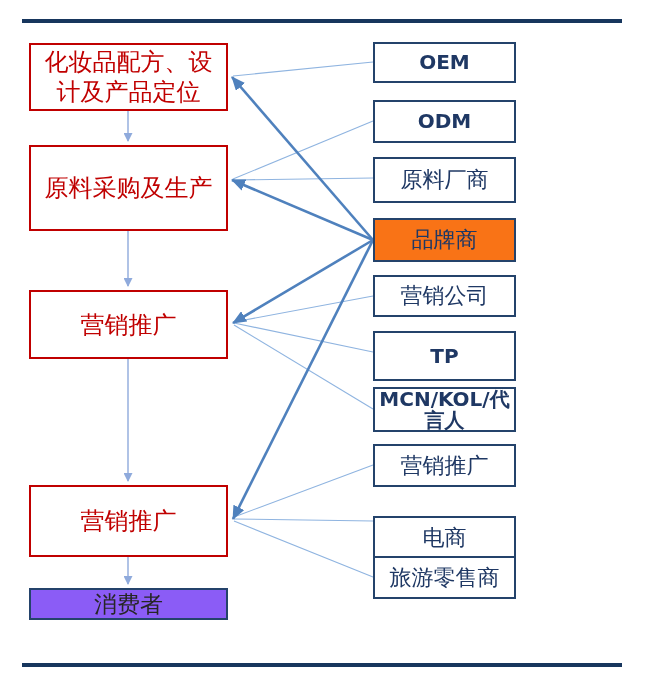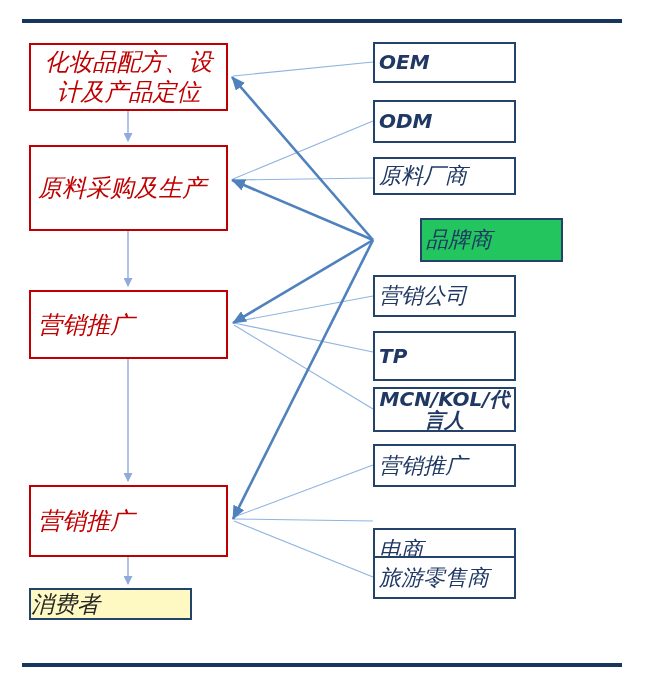--- a/index.html
+++ b/index.html
@@ -13,69 +13,68 @@
   .rule{
     position:absolute;left:22px;width:600px;height:4px;
     background:#17365d;
   }
   .rule.top{top:19px;}
   .rule.bottom{top:663px;}
   svg.connectors{position:absolute;left:0;top:0;width:648px;height:674px;}
   .box{
     position:absolute;
     box-sizing:border-box;
-    display:flex;align-items:center;justify-content:flex-start;
+    display:flex;align-items:center;justify-content:center;
     text-align:center;
     background:#ffffff;
-    font-style:italic;
   }
   
   .lbox{
     left:29px;width:199px;
     border:2px solid #c00000;
     color:#c00000;
     font-family:"DejaVu Serif","Liberation Serif",serif;
     font-size:24px;line-height:30px;
     padding:0 7px;
   }
   .lb1{top:43px;height:68px;}
   .lb2{top:145px;height:86px;}
   .lb3{top:290px;height:69px;}
   .lb4{top:485px;height:72px;}
   .consumer{
-    left:29px;width:163px;top:588px;height:32px;
+    left:29px;width:199px;top:588px;height:32px;
     border:2px solid #24436b;
-    background:#fef9c3;
+    background:#8b5cf6;
     color:#262626;
     font-family:"DejaVu Serif","Liberation Serif",serif;
     font-size:23px;line-height:28px;
   }
   
   .rbox{
     left:373px;width:143px;
     border:2px solid #24436b;
     color:#1f3864;
     font-family:"DejaVu Serif","Liberation Serif",serif;
     font-size:22px;line-height:24px;
     padding:0 4px;
   }
   .rbox.latin{
     font-family:"DejaVu Sans","Liberation Sans",sans-serif;
     font-weight:bold;font-size:20px;line-height:21px;
   }
-  .rbox.highlight{background:#22c55e;margin-left:47px;}
+  .rbox.highlight{background:#f97316;}
   .rb1{top:42px;height:41px;}
   .rb2{top:100px;height:43px;}
-  .rb3{top:157px;height:38px;}
+  .rb3{top:157px;height:46px;}
   .rb4{top:218px;height:44px;}
   .rb5{top:275px;height:42px;}
   .rb6{top:331px;height:50px;}
   .rb7{top:387px;height:45px;}
   .rb8{top:444px;height:43px;}
-  .rb9{top:528px;height:43px;}
+  .rb9{top:516px;height:43px;}
   .rb10{top:556px;height:43px;}
 </style>
 </head>
 <body>
 
 <div class="canvas">
 
   <div class="rule top"></div>
 
   <svg class="connectors" viewBox="0 0 648 674" xmlns="http://www.w3.org/2000/svg">

